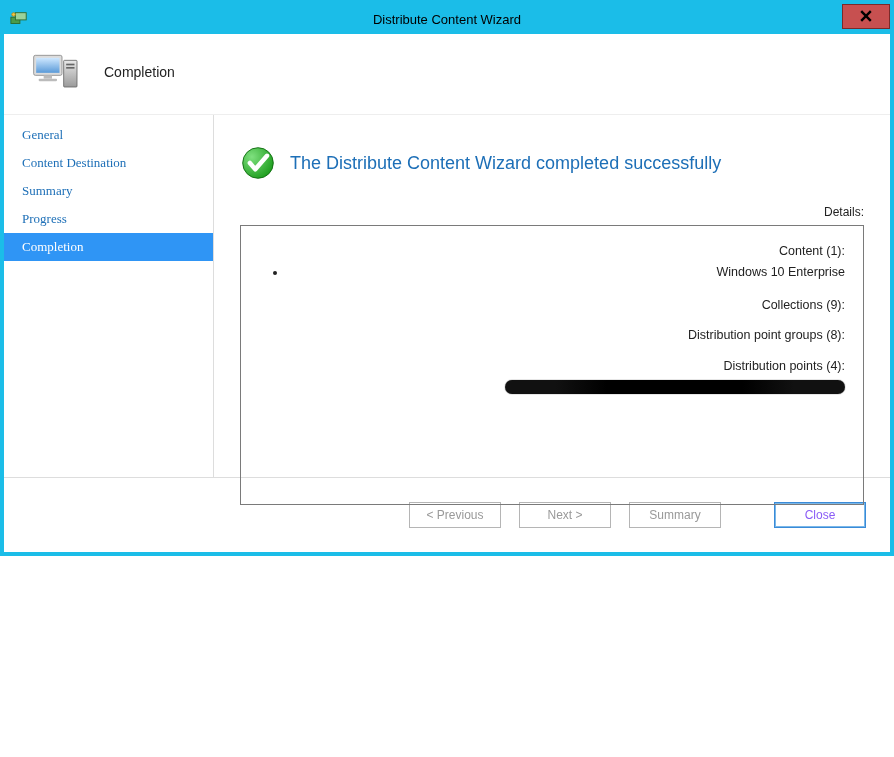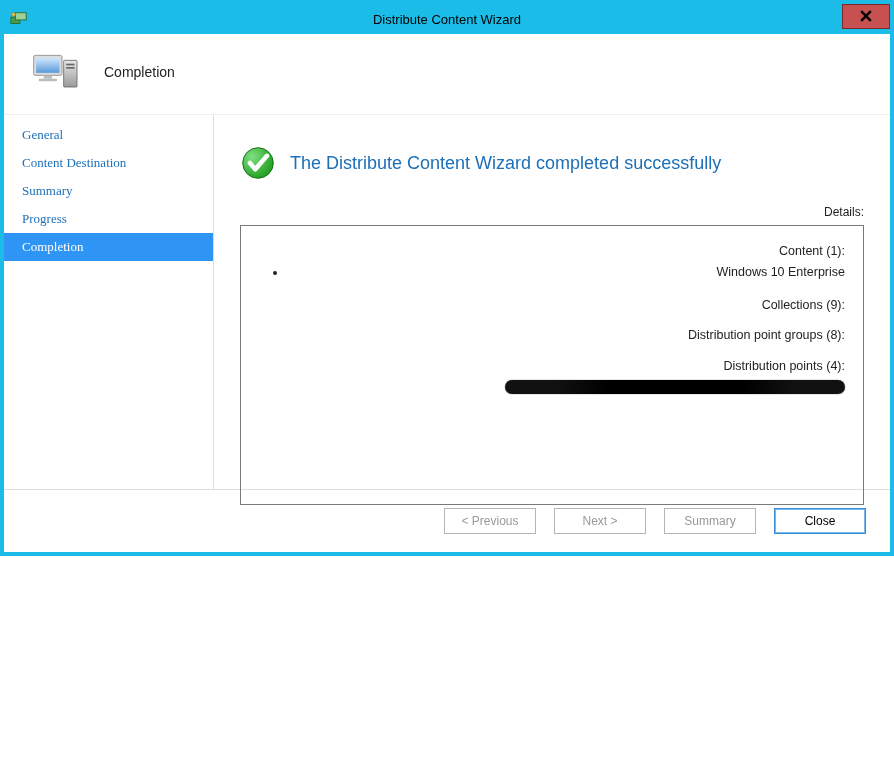--- a/index.html
+++ b/index.html
@@ -171,42 +171,43 @@
   }
 
   .exit-text {
     margin-top: 14px;
     font-size: 12.5px;
   }
 
   
   .footer {
     border-top: 1px solid #ddd;
-    padding: 18px 24px;
+    padding: 24px 24px;
     display: flex;
     justify-content: flex-end;
     gap: 18px;
     background: #fff;
   }
   .btn {
     min-width: 92px;
     height: 26px;
     font-size: 12px;
     font-family: inherit;
     background: #fff;
     border: 1px solid #b5b5b5;
     color: #999;
     cursor: default;
     padding: 0 8px;
   }
   .btn.enabled {
-    color: #000000;
+    color: #8b5cf6;
     border: 1px solid #8a8a8a;
     box-shadow: inset 0 0 0 1px #bcd6ec;
     cursor: pointer;
+    margin-left: 35px;
   }
   .btn.enabled:focus, .btn.enabled.default {
     outline: none;
     border: 1px solid #3a8bd8;
     box-shadow: 0 0 0 1px #7ab7e8 inset;
   }
 </style>
 </head>
 <body>
 

